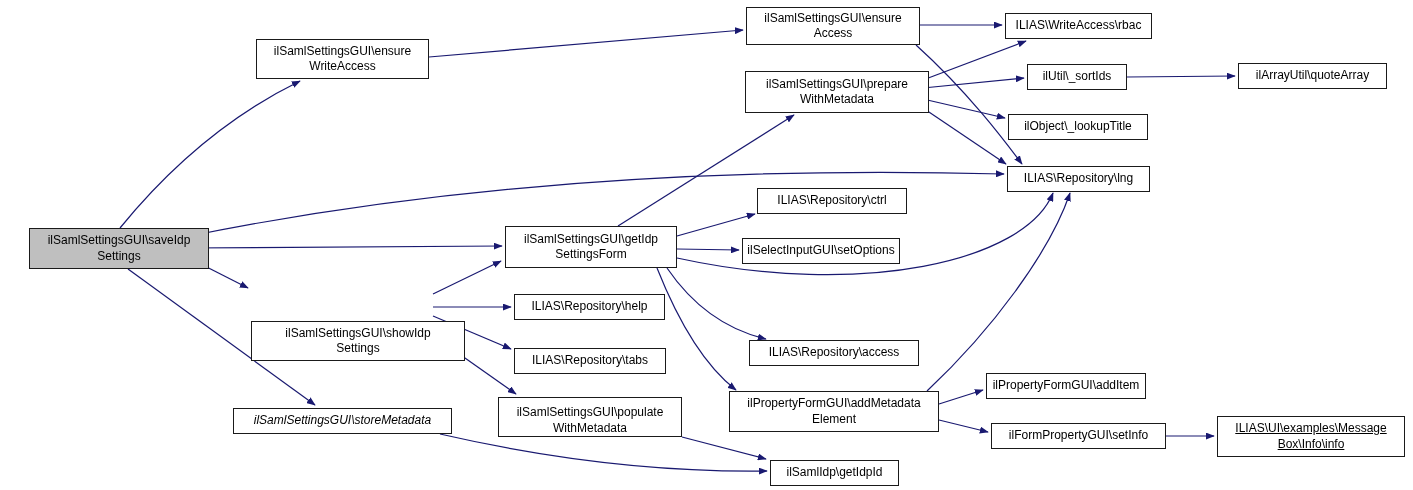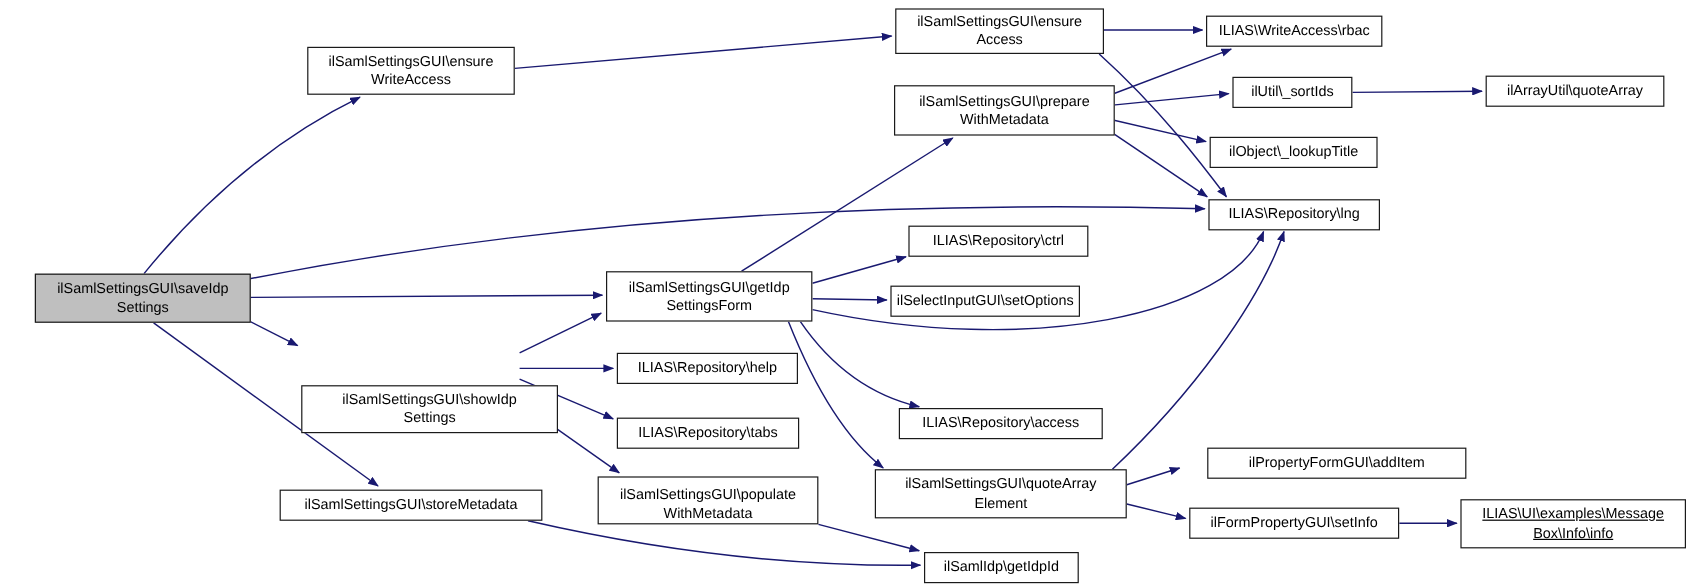--- a/index.html
+++ b/index.html
@@ -124,34 +124,34 @@
       <div class="node" style="left: 514px; top: 294px; width: 151px; height: 26px;">
         <span>ILIAS\Repository\help</span>
       </div>
       <div class="node" style="left: 514px; top: 348px; width: 152px; height: 26px;">
         <span>ILIAS\Repository\tabs</span>
       </div>
       <div class="node" style="left: 749px; top: 340px; width: 170px; height: 26px;">
         <span>ILIAS\Repository\access</span>
       </div>
       <div class="node" style="left: 729px; top: 391px; width: 210px; height: 41px;">
-        <span>ilSamlSettingsGUI\quoteArray</span>
+        <span>ilPropertyFormGUI\addMetadata</span>
         <span>Element</span>
       </div>
       <div class="node" style="left: 498px; top: 397px; width: 184px; height: 40px; justify-content: flex-end;">
         <span>ilSamlSettingsGUI\populate</span>
         <span>WithMetadata</span>
       </div>
-      <div class="node" style="left: 233px; top: 408px; width: 219px; height: 26px;">
+      <div class="node" style="left: 233px; top: 408px; width: 219px; height: 26px; font-style: italic;">
         <span>ilSamlSettingsGUI\storeMetadata</span>
       </div>
       <div class="node" style="left: 770px; top: 460px; width: 129px; height: 26px;">
         <span>ilSamlIdp\getIdpId</span>
       </div>
-      <div class="node" style="left: 986px; top: 373px; width: 216px; height: 26px; margin-left: 20px;">
+      <div class="node" style="left: 986px; top: 373px; width: 160px; height: 26px;">
         <span>ilPropertyFormGUI\addItem</span>
       </div>
       <div class="node" style="left: 991px; top: 423px; width: 175px; height: 26px;">
         <span>ilFormPropertyGUI\setInfo</span>
       </div>
       <div class="node" style="left: 1217px; top: 416px; width: 188px; height: 41px; text-decoration: underline;">
         <span>ILIAS\UI\examples\Message</span>
         <span>Box\Info\info</span>
       </div>
     </div>

